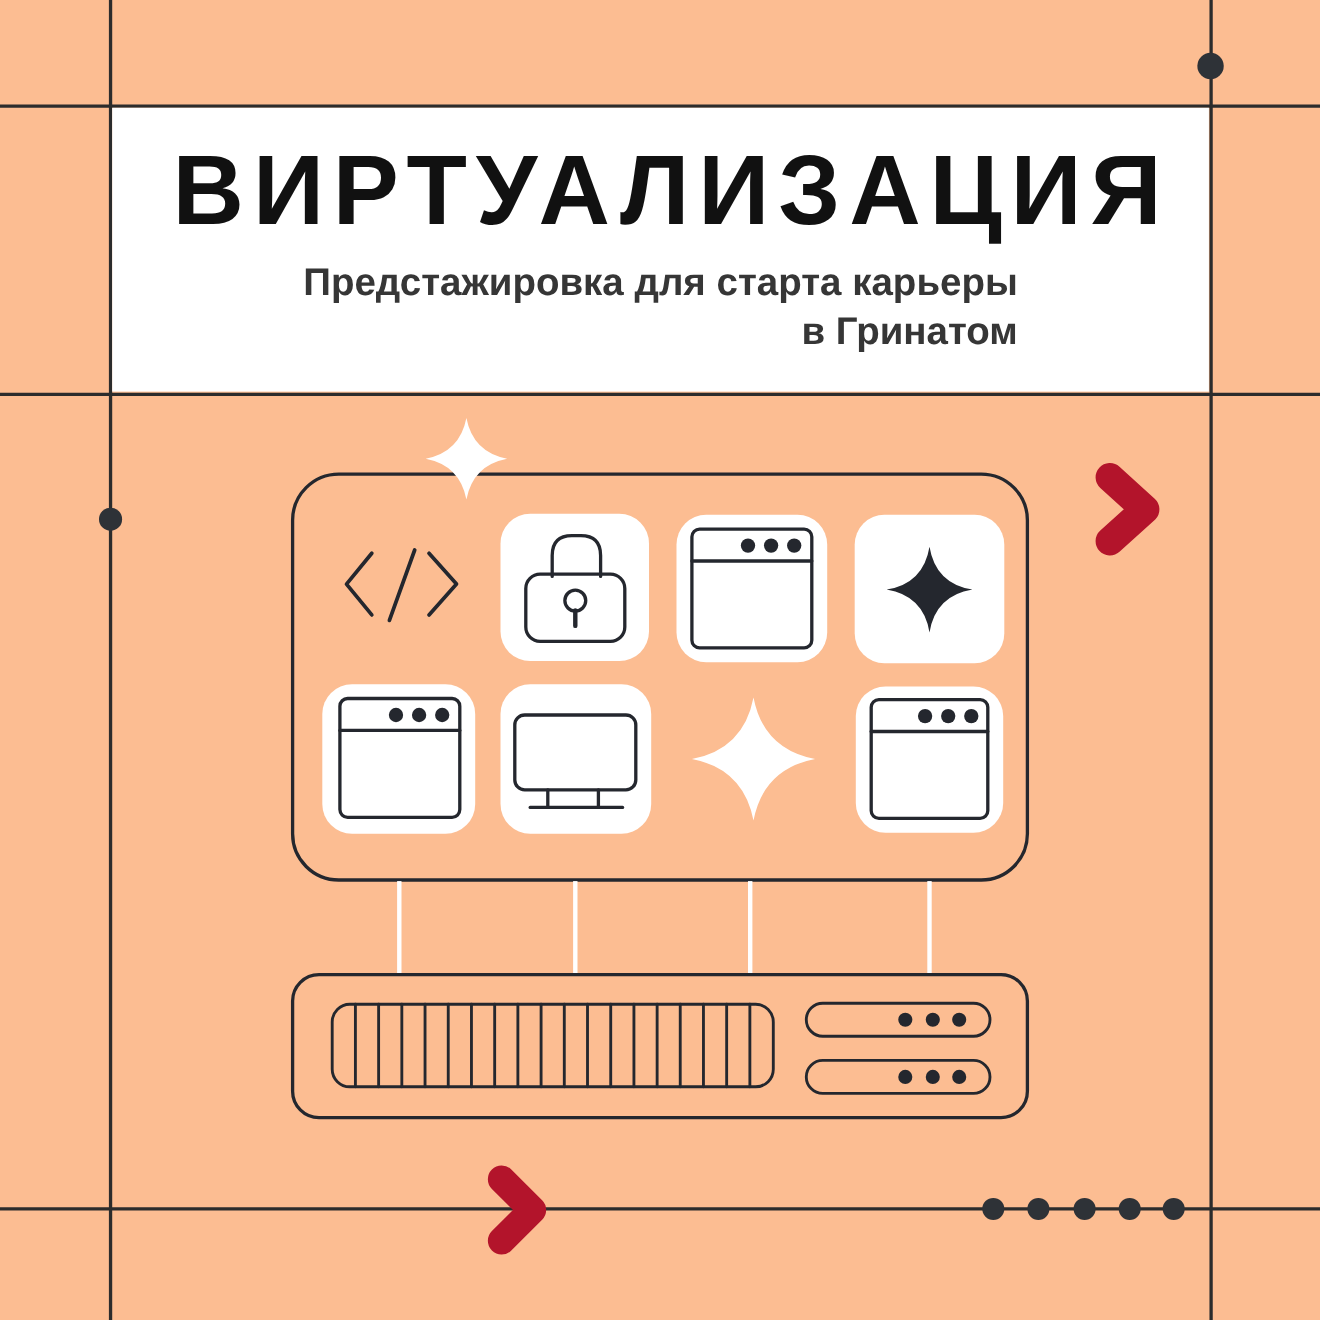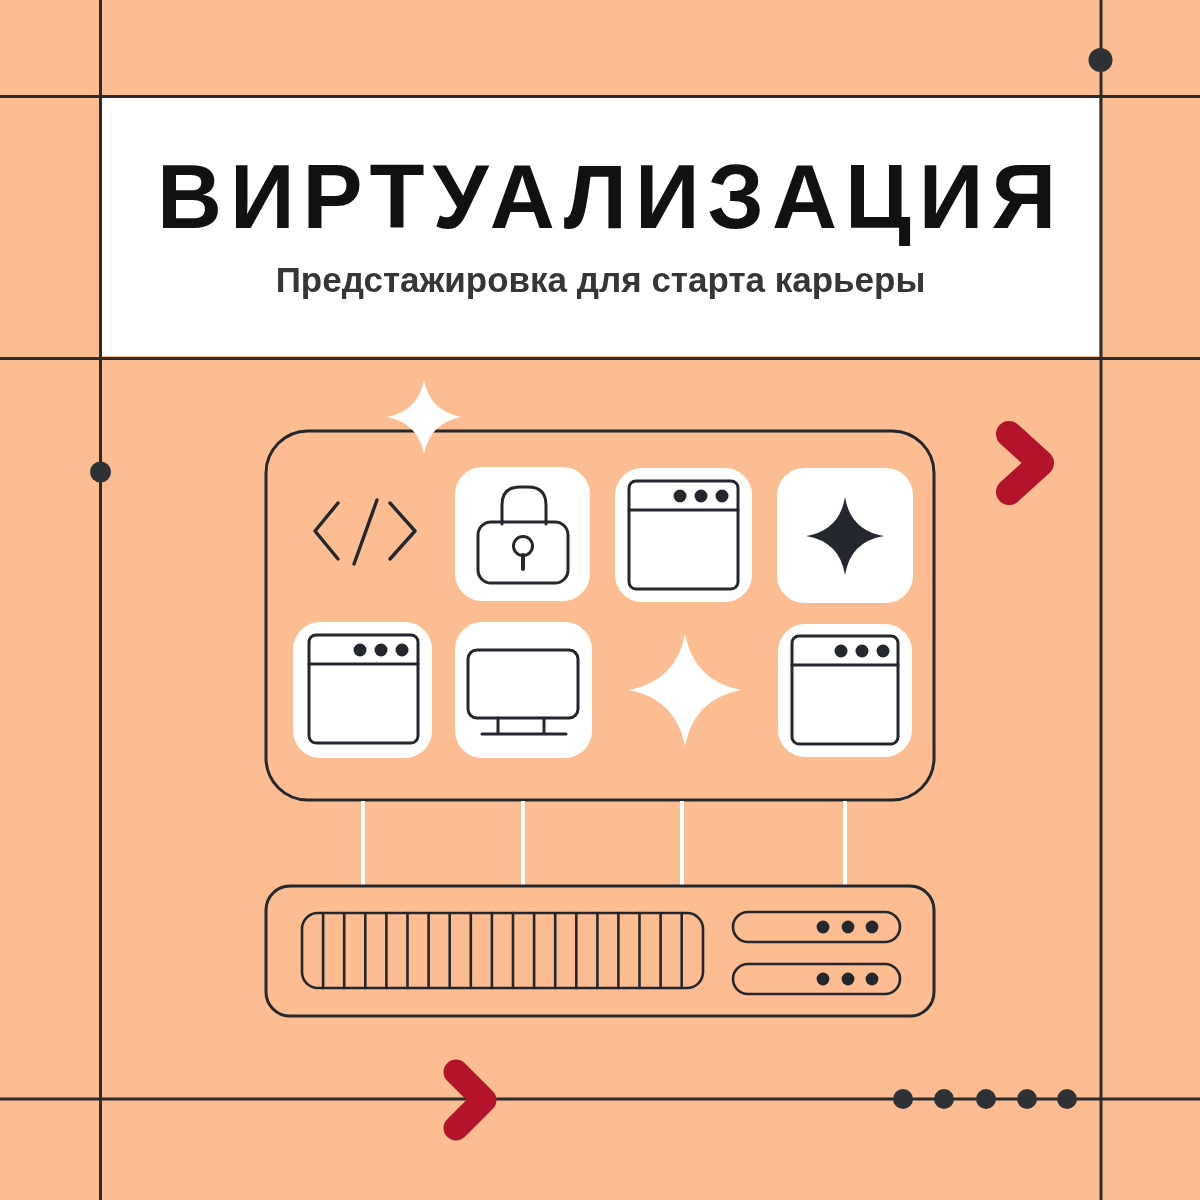--- a/index.html
+++ b/index.html
@@ -185,16 +185,17 @@
         <circle class="inkdot" cx="848" cy="979" r="6.4"></circle>
         <circle class="inkdot" cx="872" cy="979" r="6.4"></circle>
       </g>
     </g>
   </svg>
 
   <div class="banner">
     <div class="title">ВИРТУАЛИЗАЦИЯ</div>
     <div class="subtitle">
       <div>Предстажировка для старта карьеры</div>
+      <div>в Гринатом</div>
     </div>
   </div>
 
 </div>
 
 </body></html>

